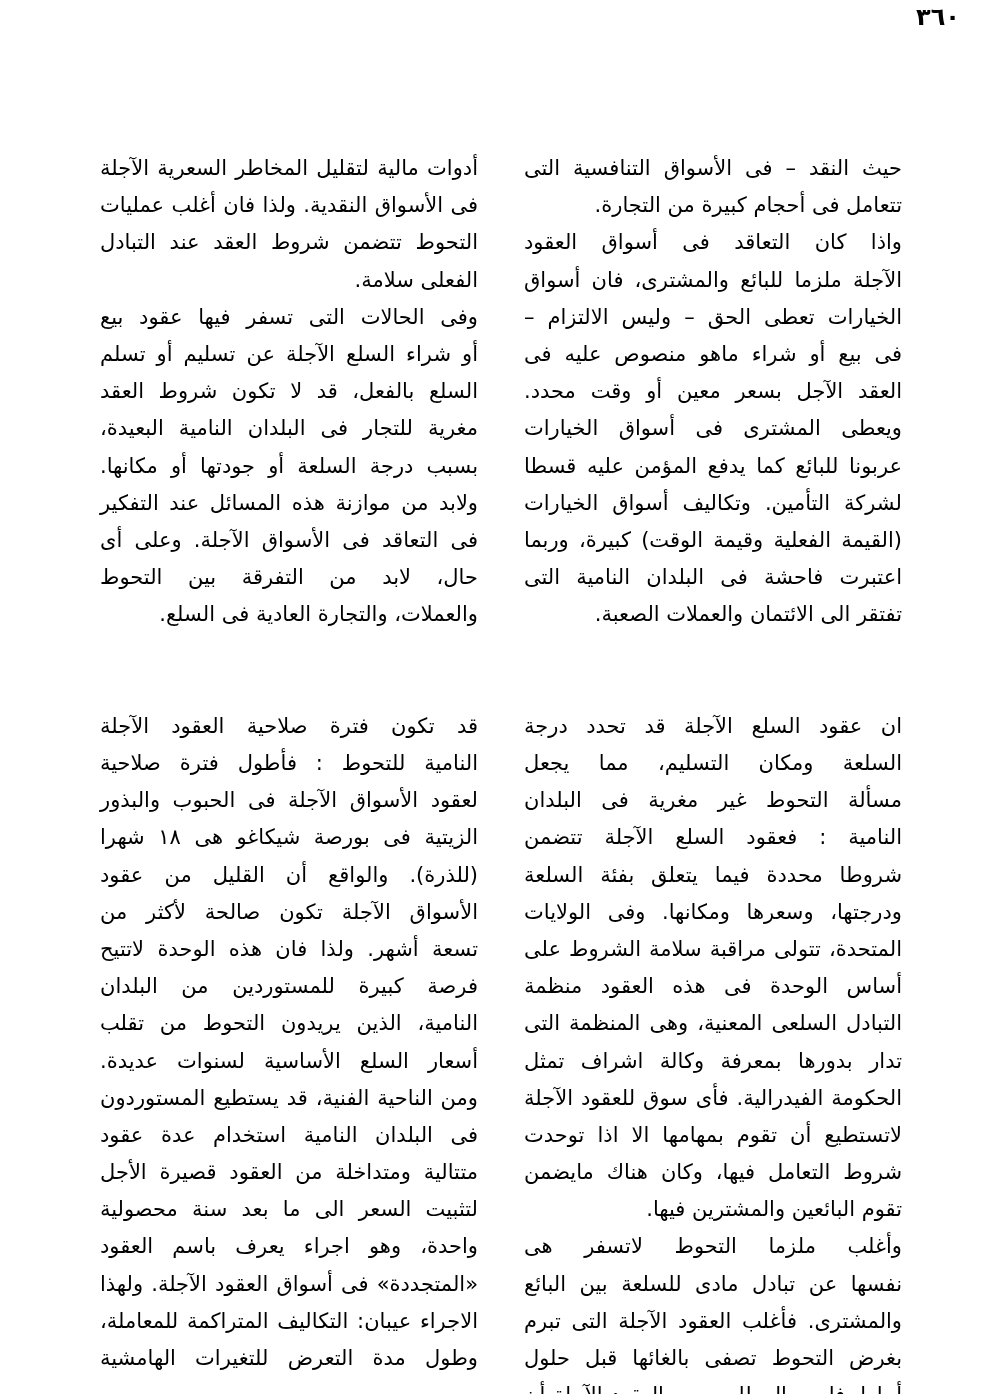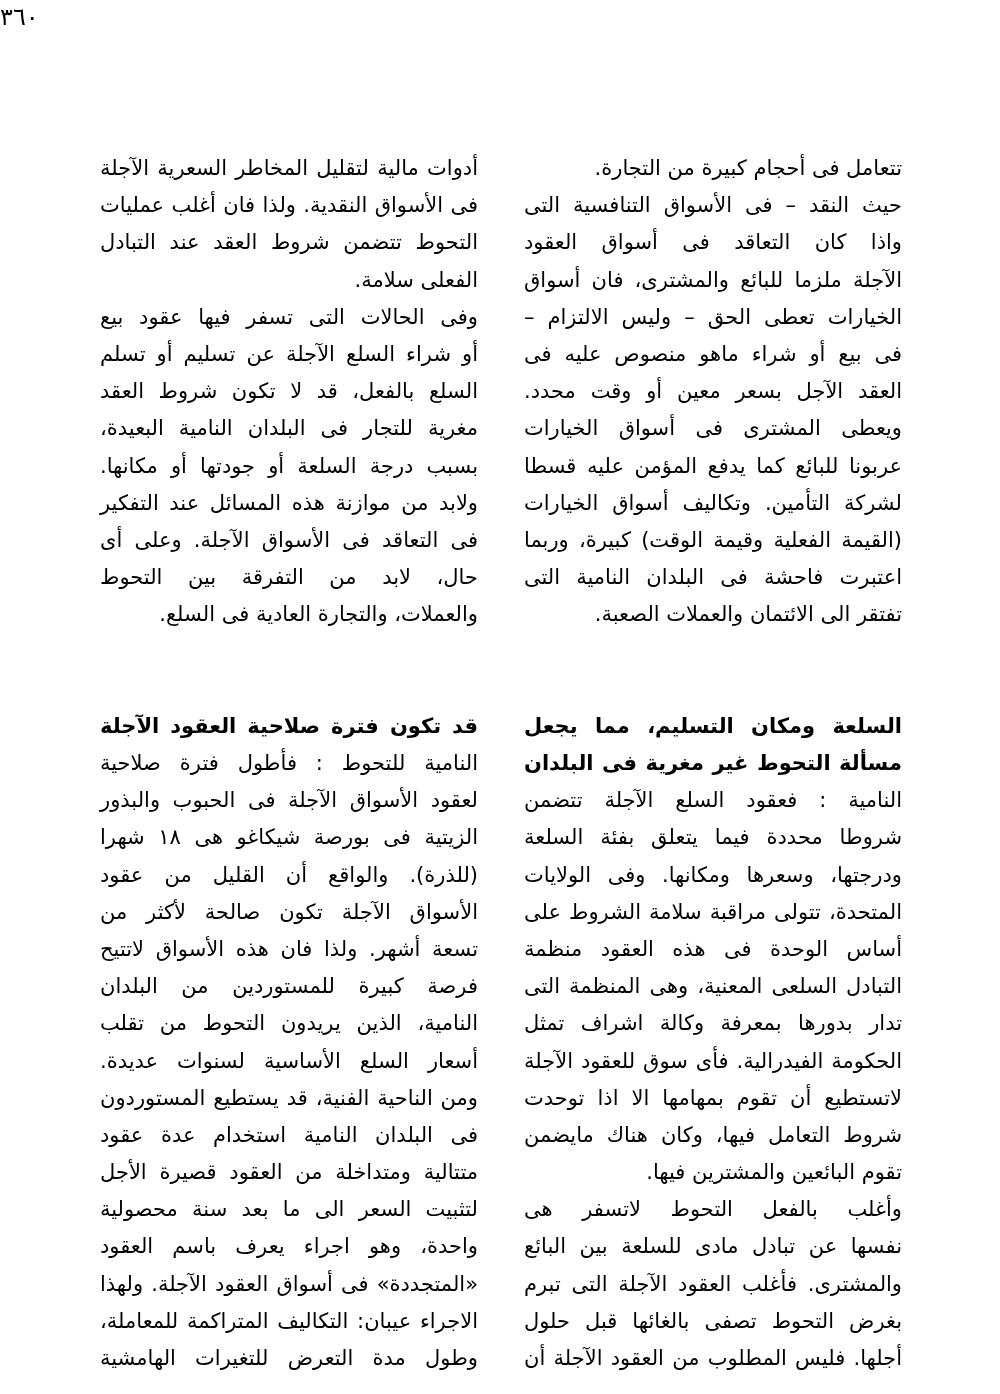--- a/index.html
+++ b/index.html
@@ -13,24 +13,24 @@
       position: relative;
       overflow: hidden;
       font-family: "DejaVu Sans", "Liberation Sans", sans-serif;
       color: #000000;
     }
     .page-number {
       position: absolute;
       top: 2px;
       left: 0;
       width: 960px;
-      text-align: left;
+      text-align: right;
       font-size: 24px;
       line-height: 30px;
-      font-weight: normal;
+      font-weight: bold;
     }
     .column {
       position: absolute;
       top: 150px;
       width: 378px;
       direction: rtl;
     }
     .col-right { left: 524px; }
     .col-left  { left: 100px; }
     .line {
@@ -40,65 +40,66 @@
       font-size: 21px;
       white-space: nowrap;
       text-align: justify;
       text-align-last: justify;
       overflow: visible;
     }
     .line.last {
       text-align-last: right;
     }
     .line.bold {
-      font-weight: bold;
+      font-weight: normal;
     }
     .gap {
       display: block;
       height: 37.2px;
     }
   </style>
 </head>
 <body>
 
 <div class="page-number">٣٦٠</div>
 
 <div class="column col-right">
   <div>
+      <span class="line">حيث النقد – فى الأسواق التنافسية التى</span>
       <span class="line last">تتعامل فى أحجام كبيرة من التجارة.</span>
-      <span class="line">حيث النقد – فى الأسواق التنافسية التى</span>
       <span class="line">    واذا كان التعاقد فى أسواق العقود</span>
       <span class="line">الآجلة ملزما للبائع والمشترى، فان أسواق</span>
       <span class="line">الخيارات تعطى الحق – وليس الالتزام –</span>
       <span class="line">فى بيع أو شراء ماهو منصوص عليه فى</span>
       <span class="line">العقد الآجل بسعر معين أو وقت محدد.</span>
       <span class="line">ويعطى المشترى فى أسواق الخيارات</span>
       <span class="line">عربونا للبائع كما يدفع المؤمن عليه قسطا</span>
       <span class="line">لشركة التأمين. وتكاليف أسواق الخيارات</span>
       <span class="line">(القيمة الفعلية وقيمة الوقت) كبيرة، وربما</span>
       <span class="line">اعتبرت فاحشة فى البلدان النامية التى</span>
       <span class="line last">تفتقر الى الائتمان والعملات الصعبة.</span>
     </div>
   <div class="gap"></div>
   <div class="gap"></div>
   <div>
+      <span class="line bold">ان عقود السلع الآجلة قد تحدد درجة</span>
       <span class="line bold">السلعة ومكان التسليم، مما يجعل</span>
       <span class="line bold">مسألة التحوط غير مغرية فى البلدان</span>
       <span class="line">النامية : فعقود السلع الآجلة تتضمن</span>
       <span class="line">شروطا محددة فيما يتعلق بفئة السلعة</span>
       <span class="line">ودرجتها، وسعرها ومكانها. وفى الولايات</span>
       <span class="line">المتحدة، تتولى مراقبة سلامة الشروط على</span>
       <span class="line">أساس الوحدة فى هذه العقود منظمة</span>
       <span class="line">التبادل السلعى المعنية، وهى المنظمة التى</span>
       <span class="line">تدار بدورها بمعرفة وكالة اشراف تمثل</span>
       <span class="line">الحكومة الفيدرالية. فأى سوق للعقود الآجلة</span>
       <span class="line">لاتستطيع أن تقوم بمهامها الا اذا توحدت</span>
       <span class="line">شروط التعامل فيها، وكان هناك مايضمن</span>
       <span class="line last">تقوم البائعين والمشترين فيها.</span>
-      <span class="line">    وأغلب بالفعل التحوط لاتسفر هى</span>
+      <span class="line">    وأغلب ملزما التحوط لاتسفر هى</span>
       <span class="line">نفسها عن تبادل مادى للسلعة بين البائع</span>
       <span class="line">والمشترى. فأغلب العقود الآجلة التى تبرم</span>
       <span class="line">بغرض التحوط تصفى بالغائها قبل حلول</span>
       <span class="line">أجلها. فليس المطلوب من العقود الآجلة أن</span>
     </div>
 </div>
 
 <div class="column col-left">
   <div>
       <span class="line">أدوات مالية لتقليل المخاطر السعرية الآجلة</span>
@@ -117,21 +118,21 @@
     </div>
   <div class="gap"></div>
   <div class="gap"></div>
   <div>
       <span class="line bold"> قد تكون فترة صلاحية العقود الآجلة</span>
       <span class="line">النامية للتحوط : فأطول فترة صلاحية</span>
       <span class="line">لعقود الأسواق الآجلة فى الحبوب والبذور</span>
       <span class="line">الزيتية فى بورصة شيكاغو هى ١٨ شهرا</span>
       <span class="line">(للذرة). والواقع أن القليل من عقود</span>
       <span class="line">الأسواق الآجلة تكون صالحة لأكثر من</span>
-      <span class="line">تسعة أشهر. ولذا فان هذه الأسواق لاتتيح</span>
+      <span class="line">تسعة أشهر. ولذا فان هذه الوحدة لاتتيح</span>
       <span class="line">فرصة كبيرة للمستوردين من البلدان</span>
       <span class="line">النامية، الذين يريدون التحوط من تقلب</span>
       <span class="line">أسعار السلع الأساسية لسنوات عديدة.</span>
       <span class="line">ومن الناحية الفنية، قد يستطيع المستوردون</span>
       <span class="line">فى البلدان النامية استخدام عدة عقود</span>
       <span class="line">متتالية ومتداخلة من العقود قصيرة الأجل</span>
       <span class="line">لتثبيت السعر الى ما بعد سنة محصولية</span>
       <span class="line">واحدة، وهو اجراء يعرف باسم العقود</span>
       <span class="line">«المتجددة» فى أسواق العقود الآجلة. ولهذا</span>
       <span class="line">الاجراء عيبان: التكاليف المتراكمة للمعاملة،</span>

